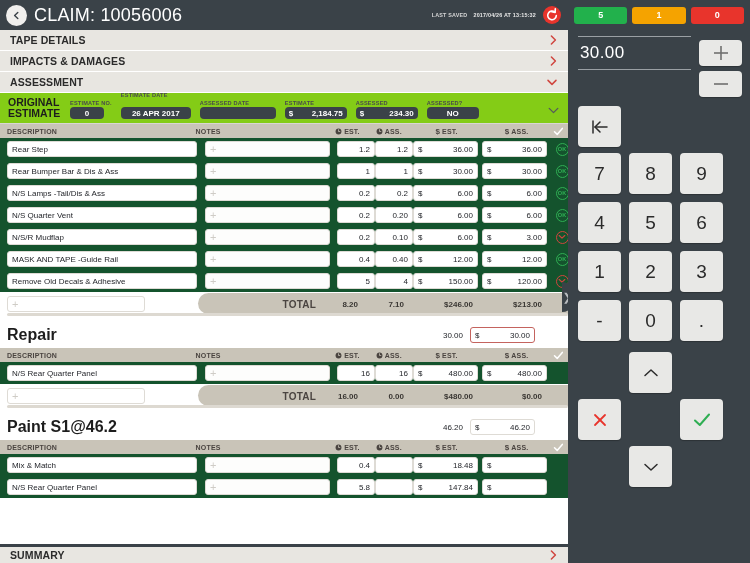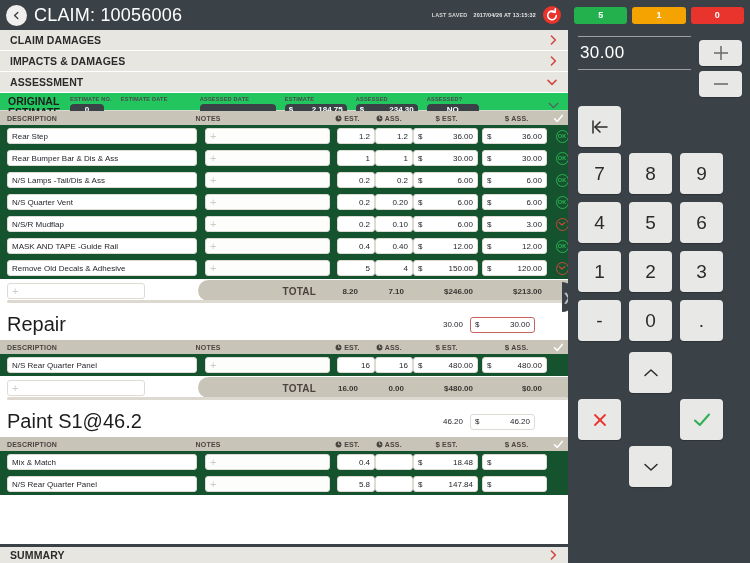--- a/index.html
+++ b/index.html
@@ -57,25 +57,25 @@
     padding: 0 10px;
     position: relative;
   }
   .acc-label {
     font-size: 10.5px; font-weight: bold; color: #2b2b2b; letter-spacing: .1px;
   }
   .chev { margin-left: auto; color: #d0453e; display: flex; align-items: center; }
 
   
   .oe-bar {
-    flex: none; background: #22c55e;
+    flex: none; background: #84cc16;
     border-bottom: 1px solid #d9d7d2;
-    display: flex; align-items: flex-start;
+    display: flex; align-items: flex-end;
     padding: 3px 8px 4px 8px;
-    height: 18px;
+    height: 31px;
   }
   .oe-title {
     font-size: 10.5px; font-weight: bold; color: #1d1d1d;
     line-height: 11px; width: 62px; flex: none;
   }
   .oe-field { margin-right: 9px; flex: none; }
   .oe-field .lab {
     font-size: 5.6px; font-weight: bold; color: #4a4a4a;
     letter-spacing: .2px; margin-bottom: 1.5px; white-space: nowrap;
   }
@@ -159,21 +159,21 @@
     color: #3a3733; text-align: right;
   }
   .tv-num { width: 42px; margin-right: 4px; }
   .tv-cash { width: 65px; margin-right: 4px; }
   .tv-pad { width: 22px; }
 
   
   .sec-head {
     display: flex; align-items: center; padding: 7px 7px 4px 7px;
   }
-  .sec-title { font-size: 20px; font-weight: normal; color: #1d1d1d; }
+  .sec-title { font-size: 16px; font-weight: bold; color: #1d1d1d; }
   .sec-rate {
     margin-left: auto; font-size: 8px; color: #24262b;
     margin-right: 7px;
   }
   .sec-input {
     width: 65px; height: 16px; border: 1px solid #dedbd5; border-radius: 3px;
     display: flex; align-items: center; justify-content: space-between;
     font-size: 8px; padding: 0 4px; color: #24262b; margin-right: 26px;
   }
   .sec-input.active { border-color: #c4635e; border-width: 1px; }
@@ -268,21 +268,21 @@
           <svg width="20" height="20" viewBox="0 0 20 20">
             <circle cx="10" cy="10" r="9" fill="#e8342c"></circle>
             <path d="M14.3 10.6a4.3 4.3 0 1 1-1.4-3.4" fill="none" stroke="#fff" stroke-width="1.6" stroke-linecap="round"></path>
             <polyline points="13.3,3.9 13.1,7.4 9.8,6.7" fill="none" stroke="#fff" stroke-width="1.6" stroke-linecap="round" stroke-linejoin="round"></polyline>
           </svg>
         </span>
       </div>
     </div>
 
     <div class="acc">
-      <span class="acc-label">CLAIM DAMAGES</span>
+      <span class="acc-label">TAPE DETAILS</span>
       <span class="chev">
         <svg width="9" height="12" viewBox="0 0 9 12">
             <polyline points="2.4,2 6.4,6 2.4,10" fill="none" stroke="#d0453e" stroke-width="1.5" stroke-linecap="round" stroke-linejoin="round"></polyline>
           </svg>
       </span>
     </div>
 
     <div class="acc">
       <span class="acc-label">IMPACTS &amp; DAMAGES</span>
       <span class="chev">

